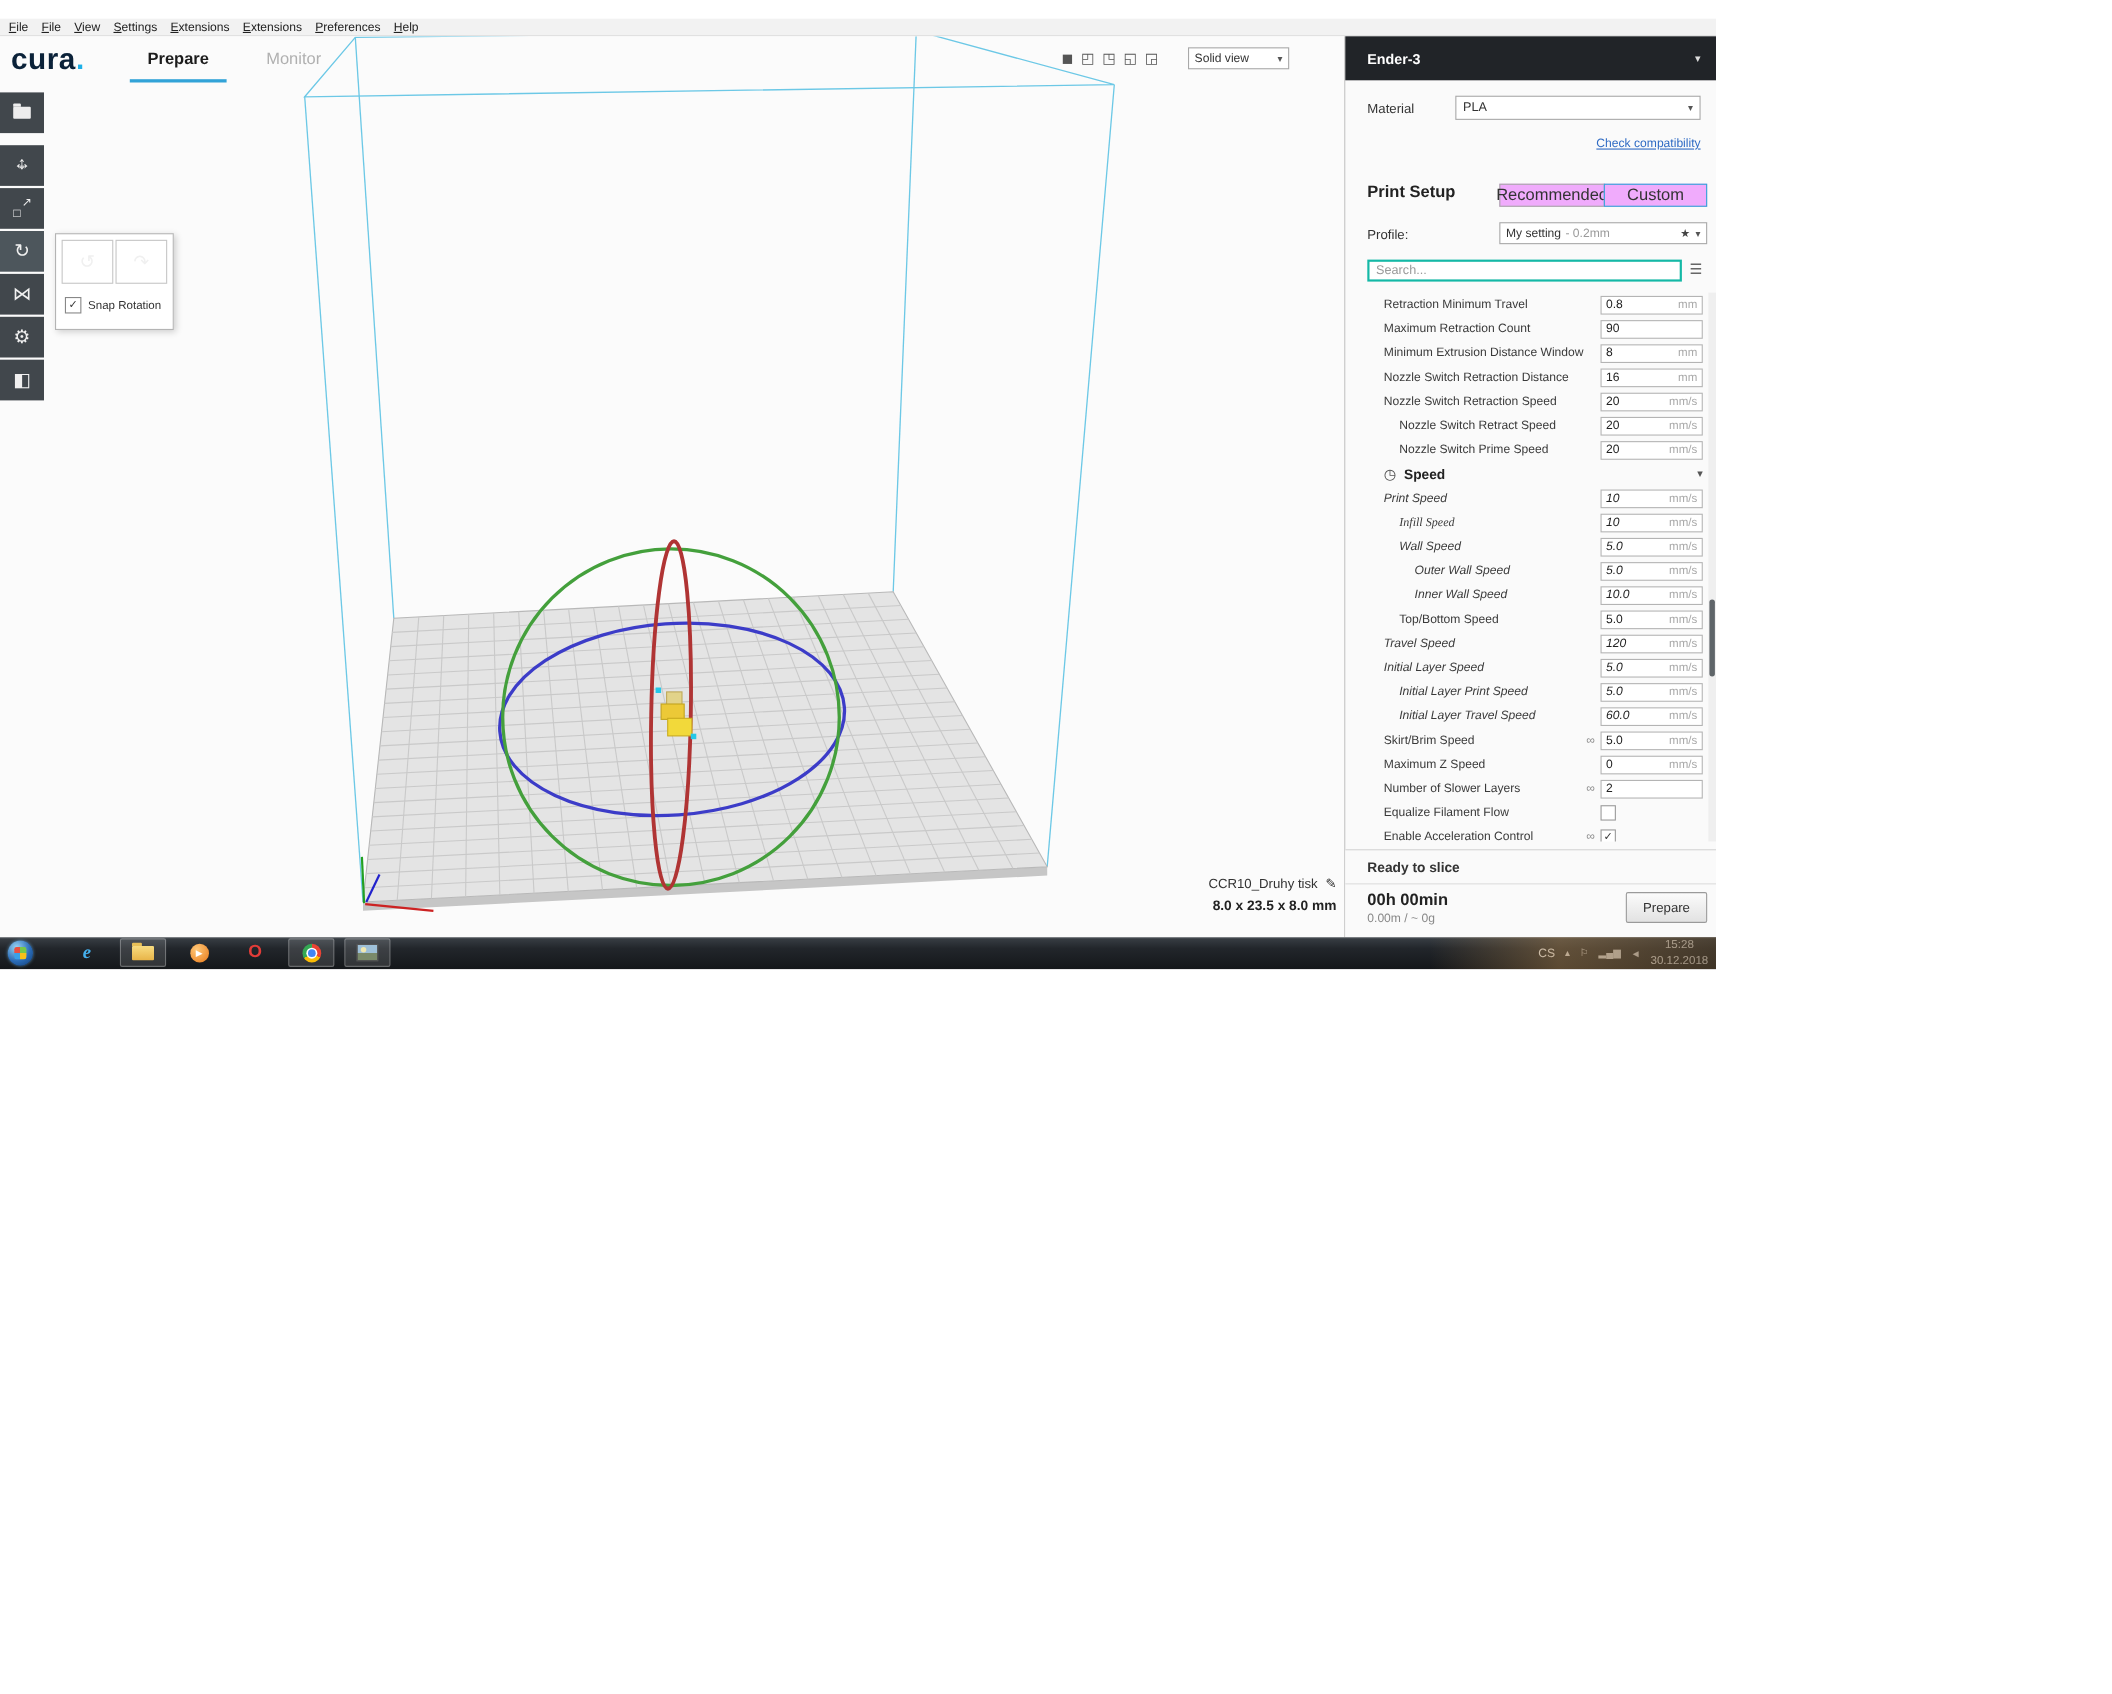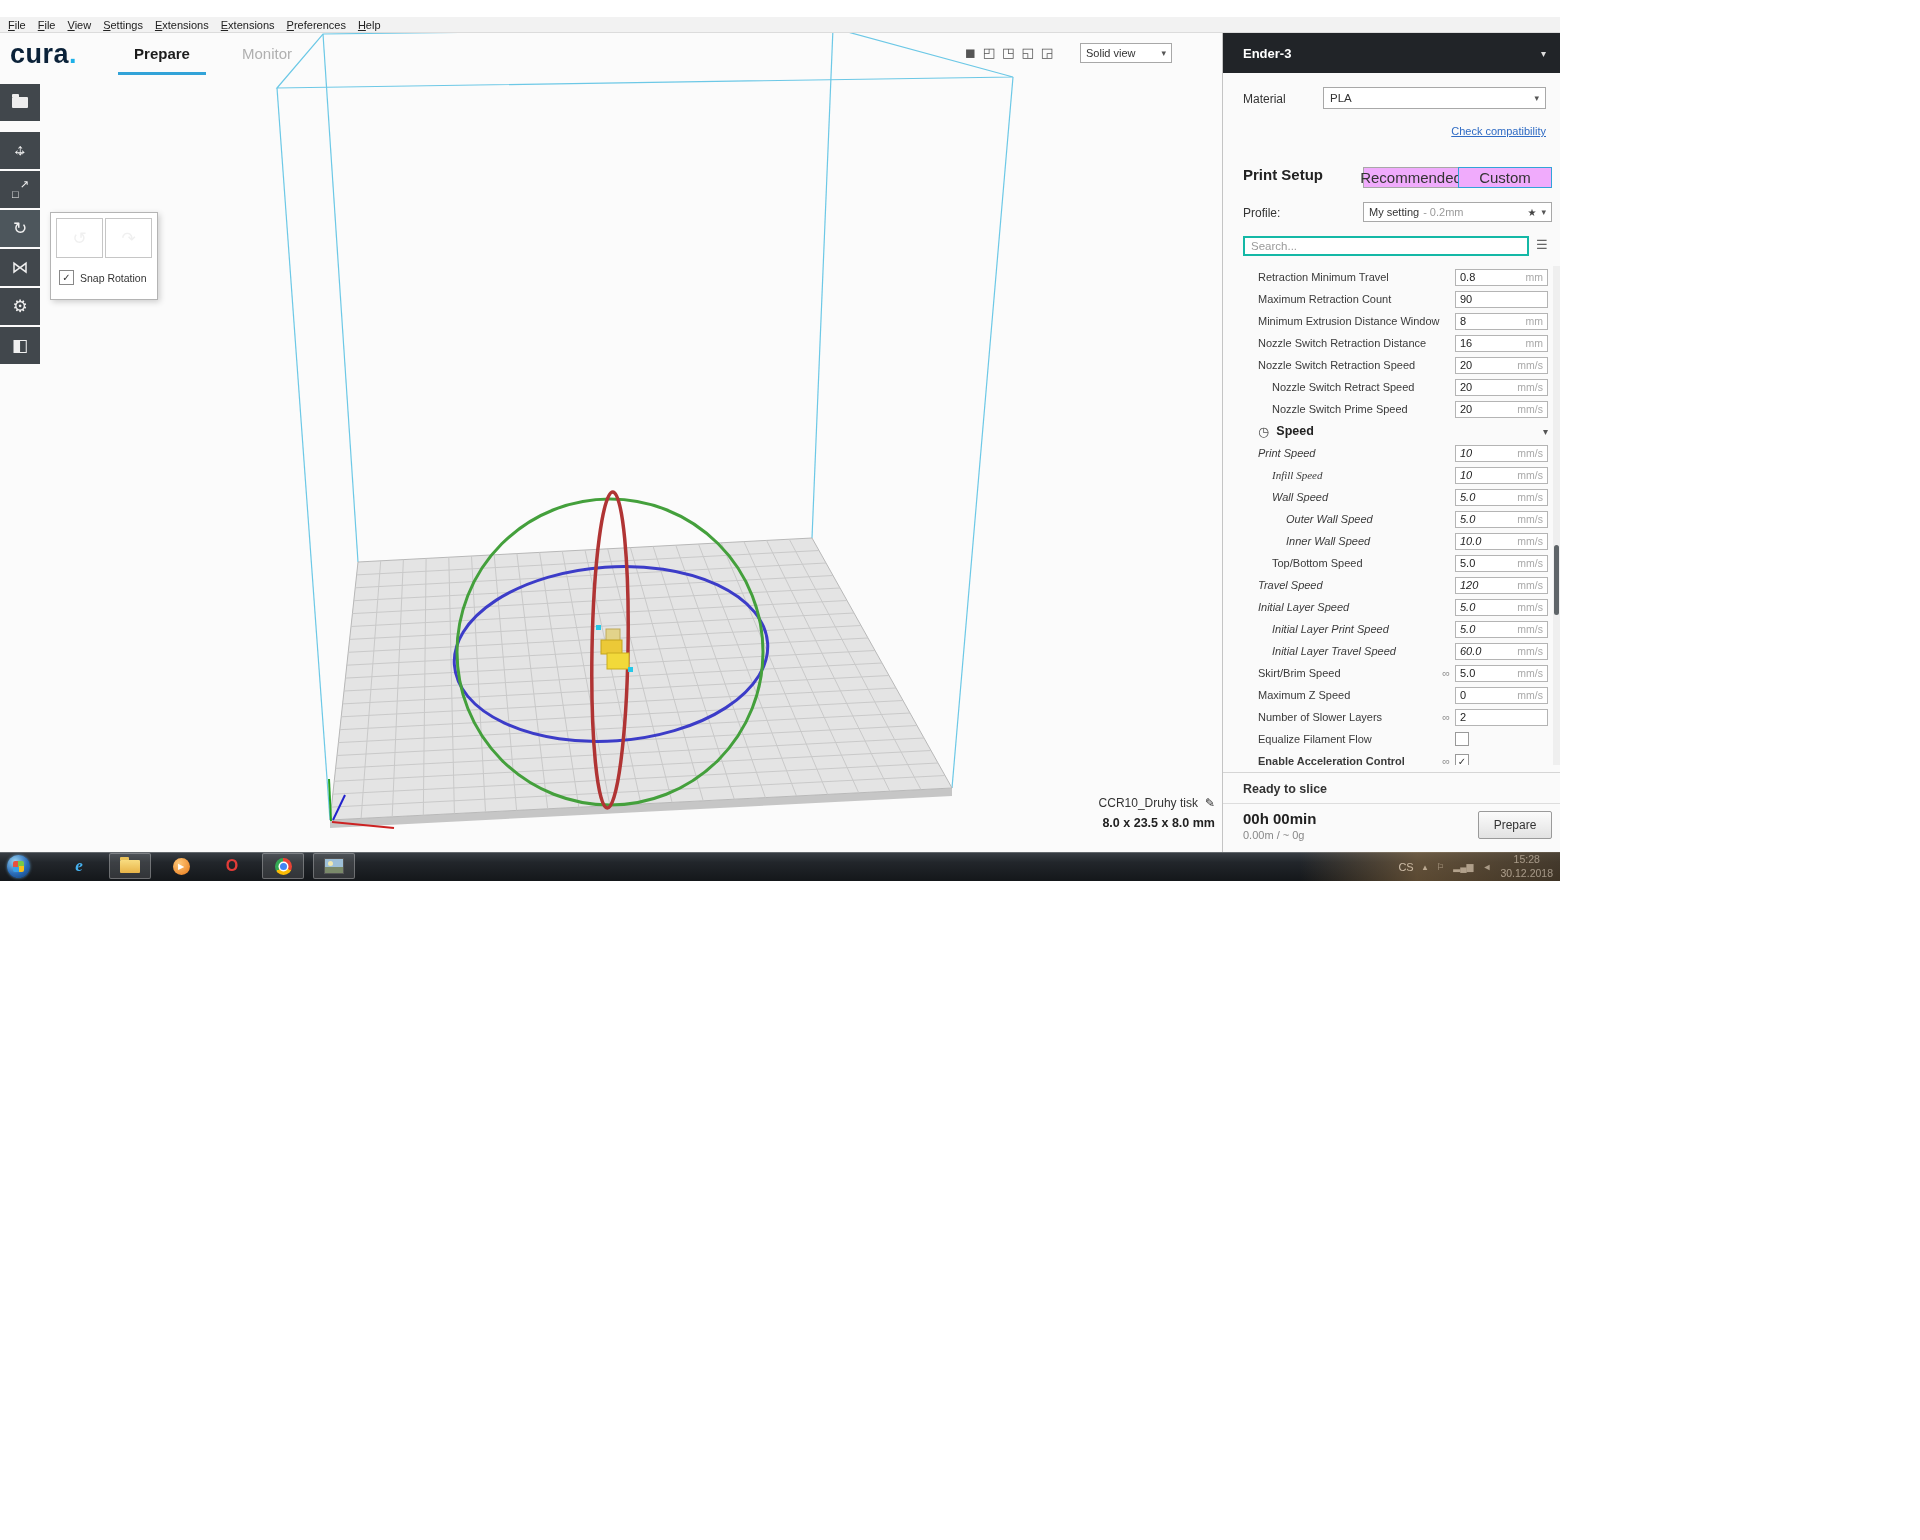--- a/index.html
+++ b/index.html
@@ -509,21 +509,21 @@
               </span>
             </div>
             <div class="set-row checkbox">
               <span class="set-label" style="padding-left: 0px;">Equalize Filament Flow</span>
               <span class="sp"></span>
               <span class="cb-zone">
                 <span class="cb"></span>
               </span>
             </div>
             <div class="set-row checkbox">
-              <span class="set-label" style="padding-left: 0px; font-weight: bold;">Enable Acceleration Control</span>
+              <span class="set-label" style="padding-left: 0px;">Enable Acceleration Control</span>
               <span class="sp"></span>
               <span class="link-ico">∞</span>
               <span class="cb-zone">
                 <span class="cb">✓</span>
               </span>
             </div>
           </div>
         <div class="sb-scroll" style="position:absolute;top:233px;height:499px;">
           <div class="sb-thumb"></div>
         </div>

